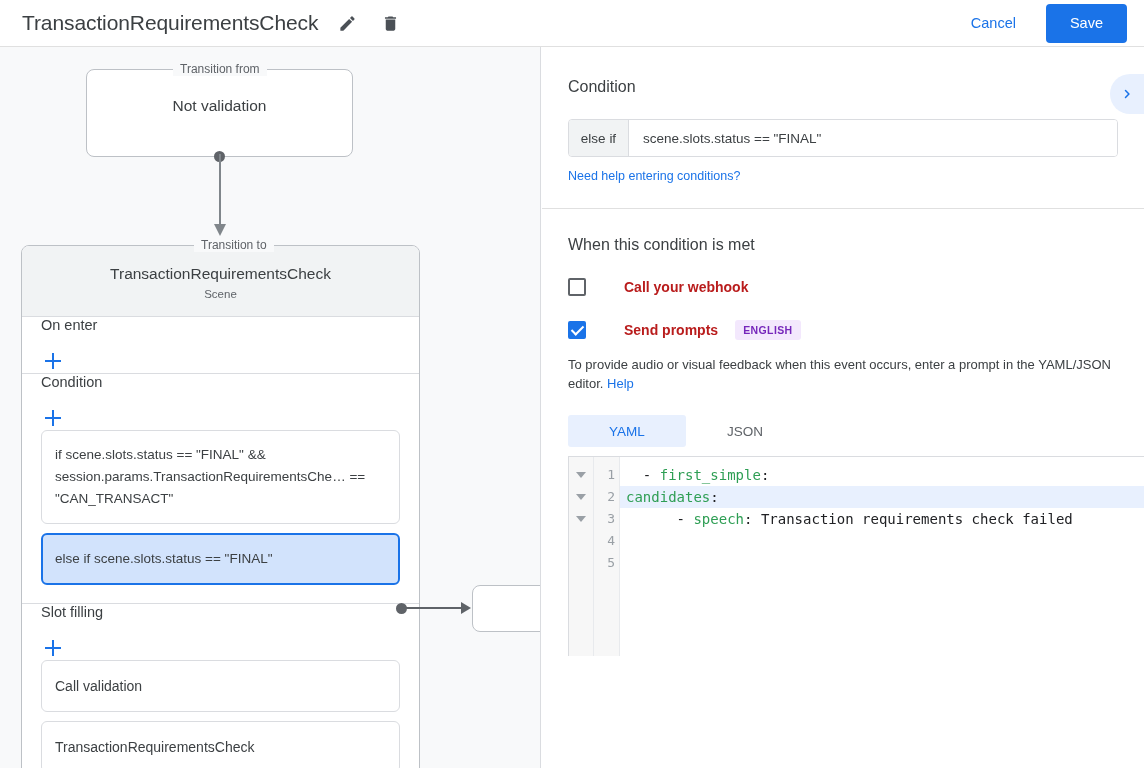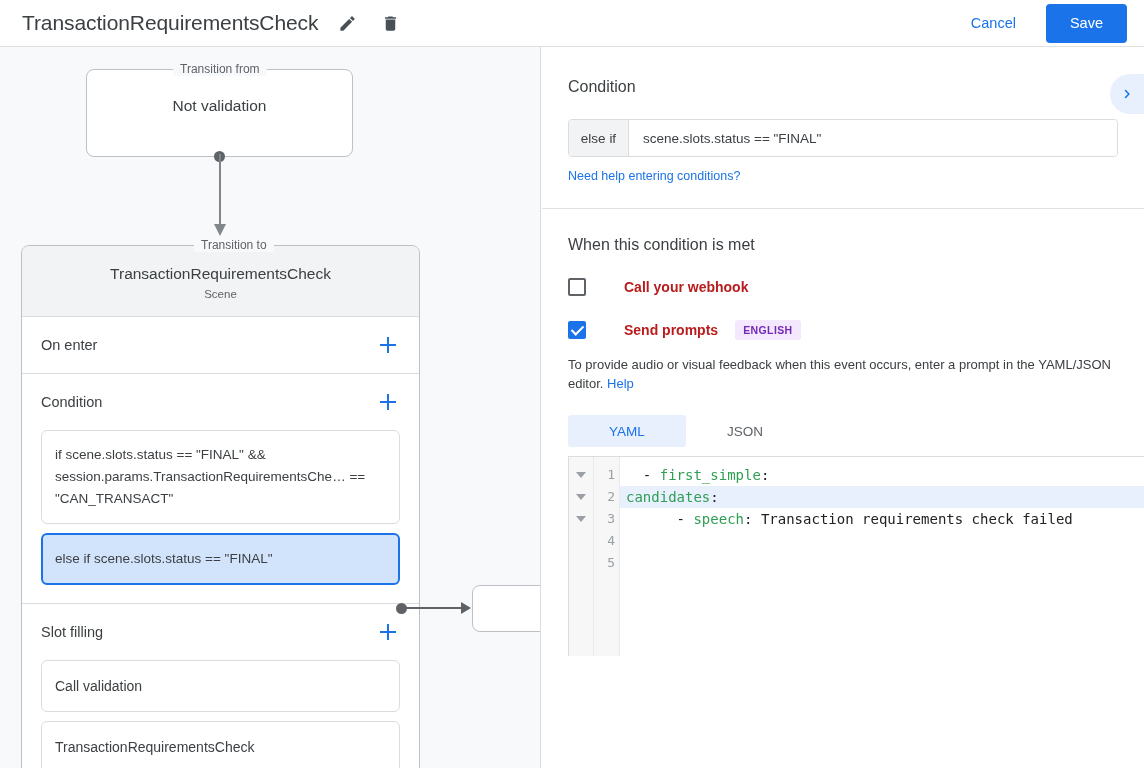--- a/index.html
+++ b/index.html
@@ -113,22 +113,23 @@
   .to-head-title { font-size: 15.5px; color: #3c4043; }
   .to-head-sub { font-size: 11.5px; color: #5f6368; margin-top: 5px; }
 
   .section {
     border-bottom: 1px solid #dadce0;
     padding: 0 19px;
     background: #ffffff;
   }
   .section:last-child { border-bottom: none; }
   .section-header {
-    display: flex; align-items: center; justify-content: space-between;
+    display: flex; align-items: flex-start; justify-content: space-between;
     height: 56px;
+    flex-direction: column;
   }
   .section-title { font-size: 14.5px; color: #3c4043; }
   .plus-btn {
     width: 24px; height: 24px; position: relative; cursor: pointer;
   }
   .plus-btn::before, .plus-btn::after {
     content: ""; position: absolute; background: #1a73e8;
   }
   .plus-btn::before { left: 4px; top: 11px; width: 16px; height: 2px; }
   .plus-btn::after  { left: 11px; top: 4px; width: 2px; height: 16px; }

